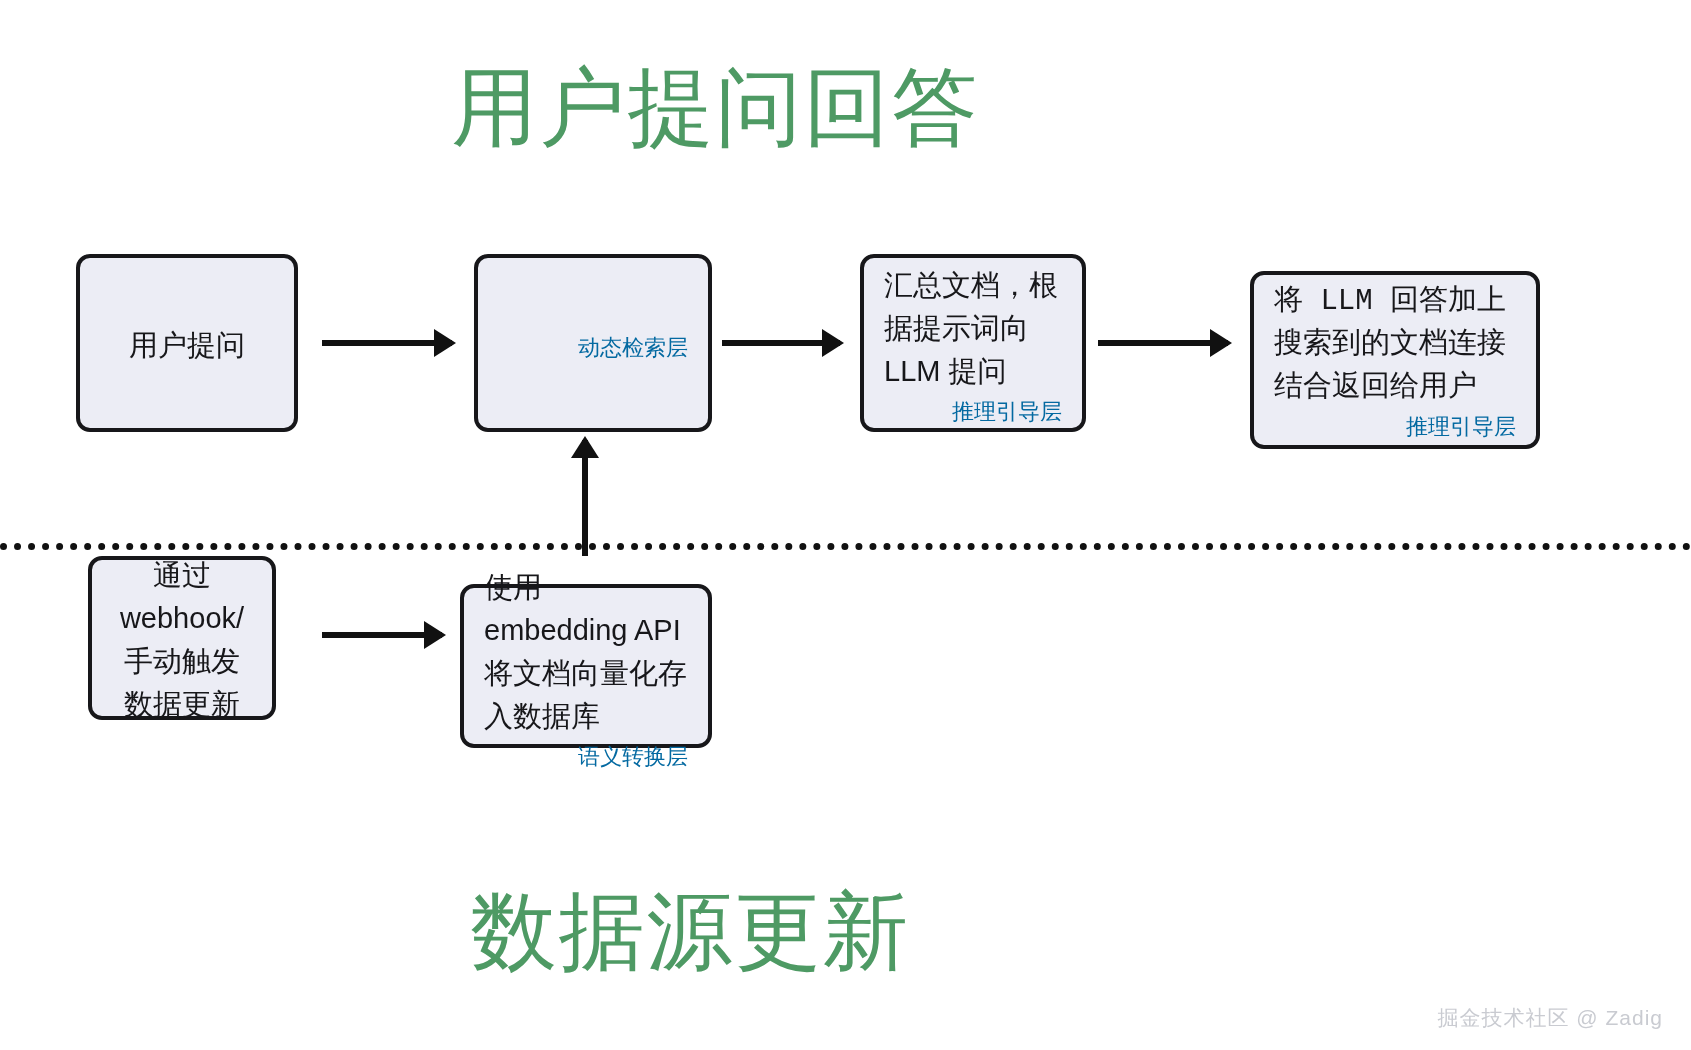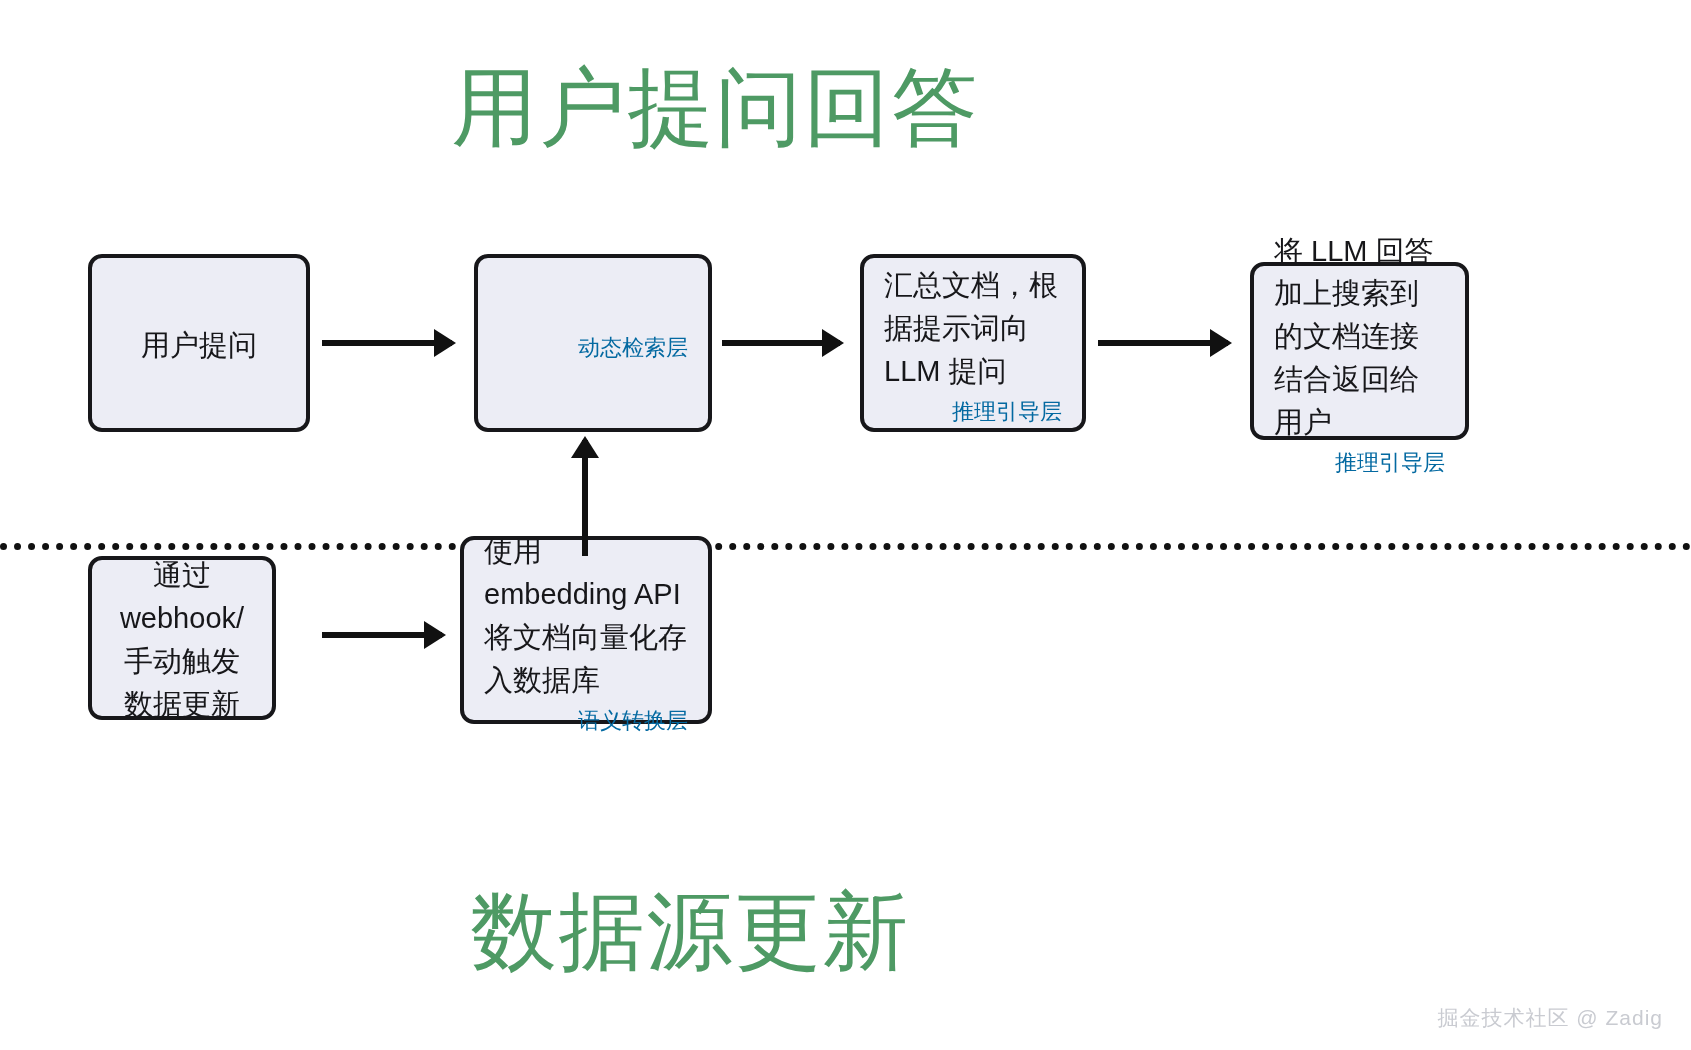--- a/index.html
+++ b/index.html
@@ -82,40 +82,40 @@
   .node-layer {
     font-size: 22px;
     color: #0369a1;
     text-align: right;
     margin-top: 6px;
     line-height: 1.2;
   }
 
   
   #node-user-question {
-    left: 88px;  top: 254px;  width: 222px; height: 178px;
+    left: 76px;  top: 254px;  width: 222px; height: 178px;
     justify-content: center;
   }
   #node-similarity-search {
     left: 474px; top: 254px;  width: 238px; height: 178px;
   }
   #node-llm-prompt {
     left: 860px; top: 254px;  width: 226px; height: 178px;
   }
   #node-deliver-answer {
-    left: 1250px; top: 262px; width: 219px; height: 178px;
+    left: 1250px; top: 271px; width: 290px; height: 178px; font-family: Liberation Mono, monospace;
   }
 
   
   #node-trigger-update {
     left: 88px;  top: 556px;  width: 188px; height: 164px;
     justify-content: center;
   }
   #node-embedding-store {
-    left: 460px; top: 536px;  width: 252px; height: 188px;
+    left: 460px; top: 584px;  width: 252px; height: 164px;
   }
 
   
   .arrow-h {
     position: absolute;
     height: 6px;
     background: #111111;
   }
   .arrow-h::after {
     content: "";

